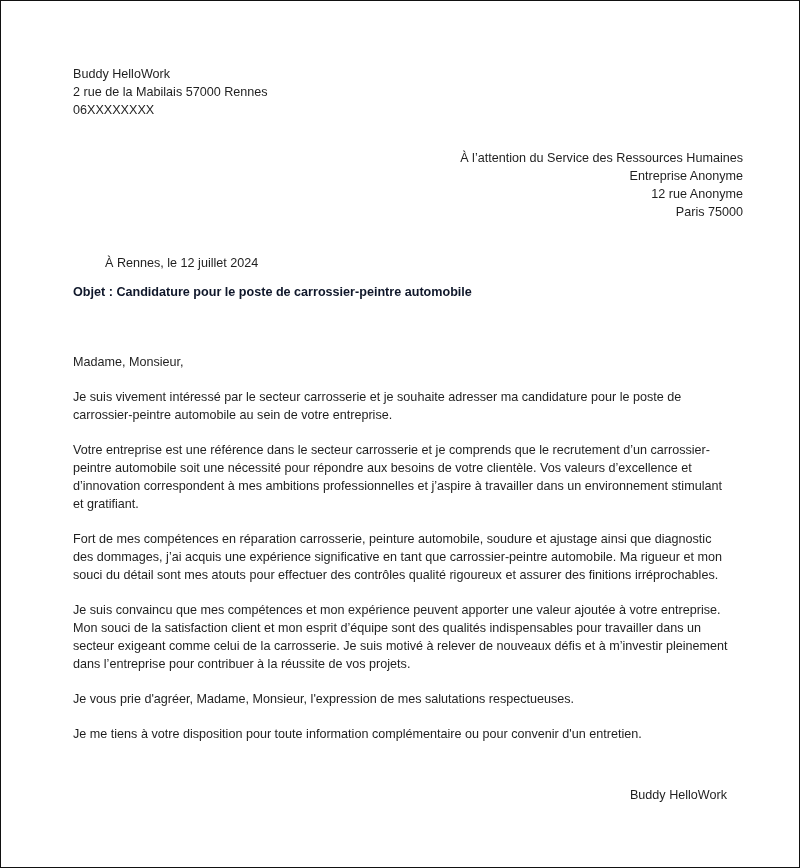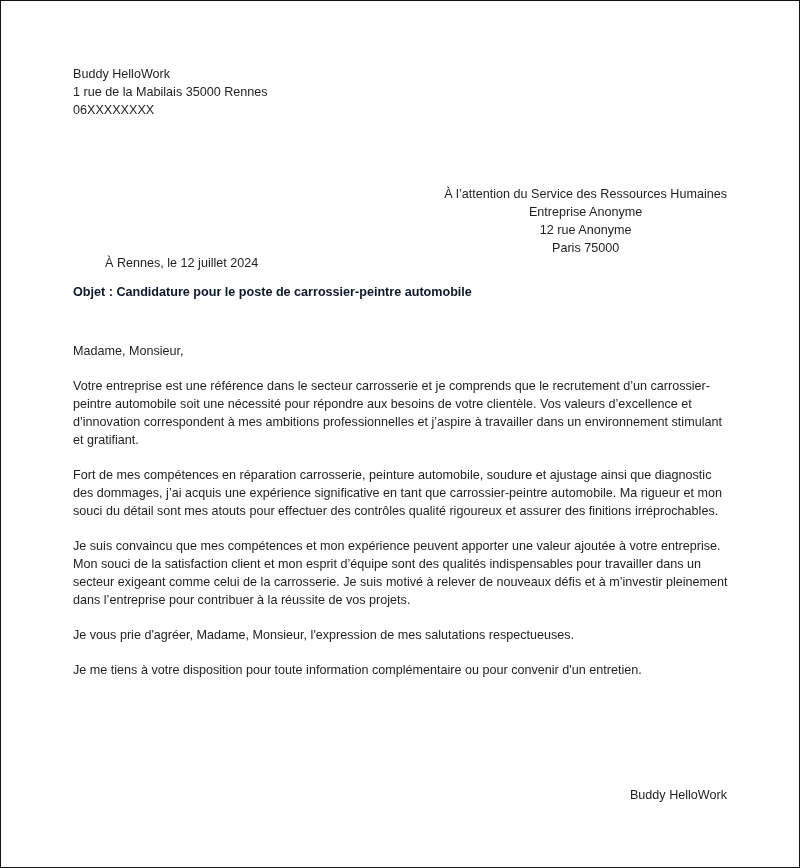--- a/index.html
+++ b/index.html
@@ -6,51 +6,52 @@
     body {
       width: 800px; height: 868px; box-sizing: border-box;
       border: 1px solid #111;
       position: relative; overflow: hidden;
       font-family: "Liberation Sans", "DejaVu Sans", sans-serif;
       font-size: 12.6px; line-height: 18px; color: #1f1f1f;
     }
     .abs { position: absolute; }
     .sender { left: 72px; top: 64px; }
     .sender div { height: 18px; white-space: nowrap; }
-    .recipient { right: 72px; top: 148px; text-align: center; margin-top: 36px; }
+    .recipient { right: 56px; top: 148px; text-align: right; }
     .recipient div { height: 18px; white-space: nowrap; }
     .date { left: 72px; top: 253px; white-space: nowrap; margin-left: 32px; }
     .subject { left: 72px; top: 282px; font-weight: bold; color: #0f172a; white-space: nowrap; }
-    .body { left: 72px; top: 341px; width: 660px; }
+    .body { left: 72px; top: 352px; width: 660px; }
     .body p { margin: 0 0 17px 0; }
     .body p.greet { margin-bottom: 17px; }
     .signature { right: 72px; top: 785px; white-space: nowrap; }
   </style>
 </head>
 <body>
 
 <div class="abs sender">
   <div>Buddy HelloWork</div>
-  <div>1 rue de la Mabilais 35000 Rennes</div>
+  <div>2 rue de la Mabilais 57000 Rennes</div>
   <div>06XXXXXXXX</div>
 </div>
 
 <div class="abs recipient">
   <div>À l’attention du Service des Ressources Humaines</div>
   <div>Entreprise Anonyme</div>
   <div>12 rue Anonyme</div>
   <div>Paris 75000</div>
 </div>
 
 <div class="abs date">À Rennes, le 12 juillet 2024</div>
 
 <div class="abs subject">Objet : Candidature pour le poste de carrossier-peintre automobile</div>
 
 <div class="abs body">
   <p class="greet">Madame, Monsieur,</p>
+  <p>Je suis vivement intéressé par le secteur carrosserie et je souhaite adresser ma candidature pour le poste de carrossier-peintre automobile au sein de votre entreprise.</p>
   <p>Votre entreprise est une référence dans le secteur carrosserie et je comprends que le recrutement d’un carrossier-peintre automobile soit une nécessité pour répondre aux besoins de votre clientèle. Vos valeurs d’excellence et d’innovation correspondent à mes ambitions professionnelles et j’aspire à travailler dans un environnement stimulant et gratifiant.</p>
   <p>Fort de mes compétences en réparation carrosserie, peinture automobile, soudure et ajustage ainsi que diagnostic des dommages, j’ai acquis une expérience significative en tant que carrossier-peintre automobile. Ma rigueur et mon souci du détail sont mes atouts pour effectuer des contrôles qualité rigoureux et assurer des finitions irréprochables.</p>
   <p>Je suis convaincu que mes compétences et mon expérience peuvent apporter une valeur ajoutée à votre entreprise. Mon souci de la satisfaction client et mon esprit d’équipe sont des qualités indispensables pour travailler dans un secteur exigeant comme celui de la carrosserie. Je suis motivé à relever de nouveaux défis et à m’investir pleinement dans l’entreprise pour contribuer à la réussite de vos projets.</p>
   <p>Je vous prie d'agréer, Madame, Monsieur, l'expression de mes salutations respectueuses.</p>
   <p>Je me tiens à votre disposition pour toute information complémentaire ou pour convenir d'un entretien.</p>
 </div>
 
 <div class="abs signature">Buddy HelloWork</div>
 
 </body></html>

